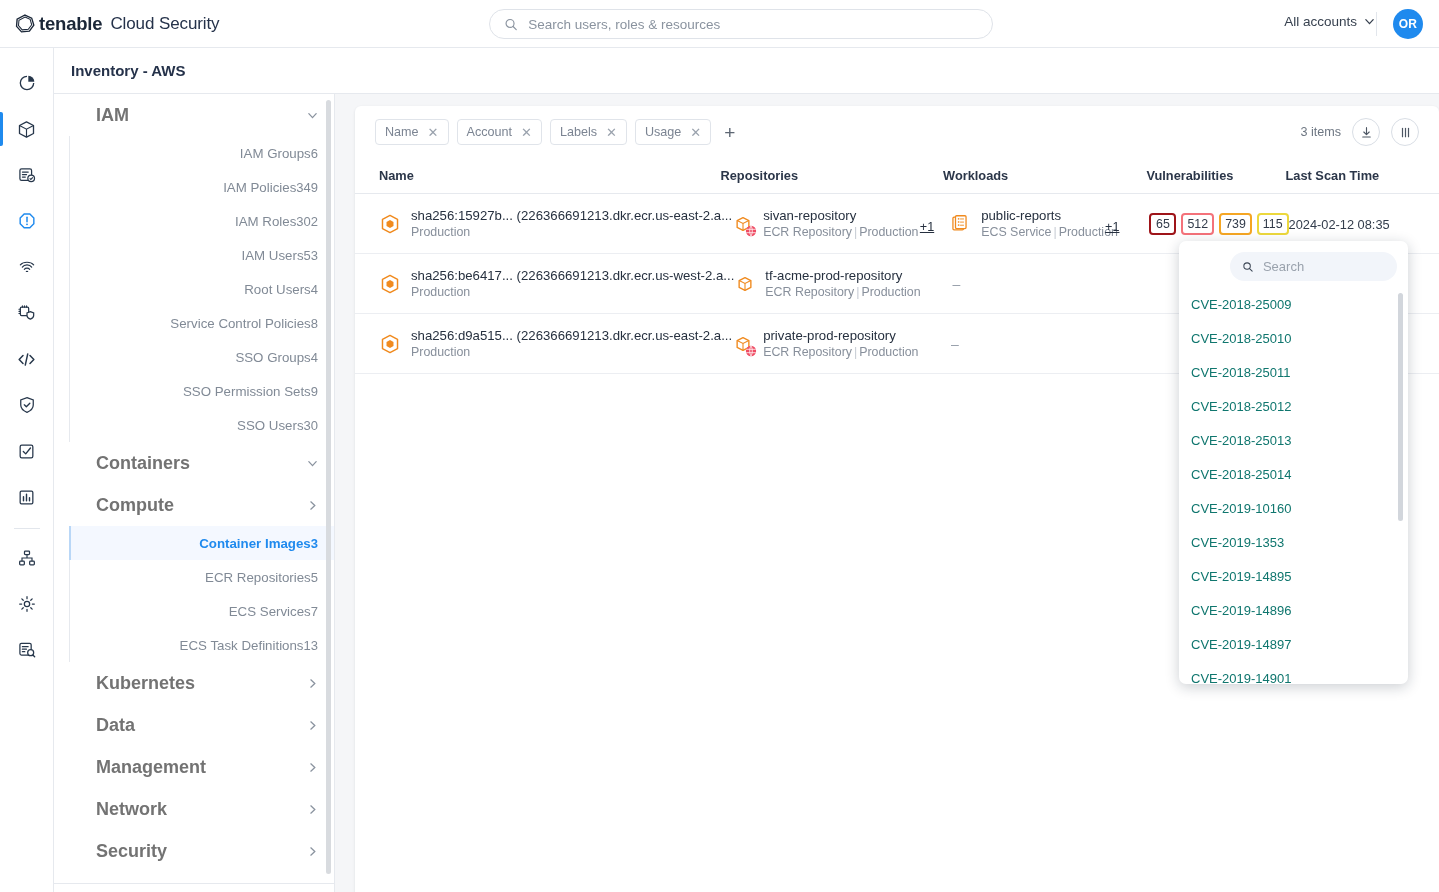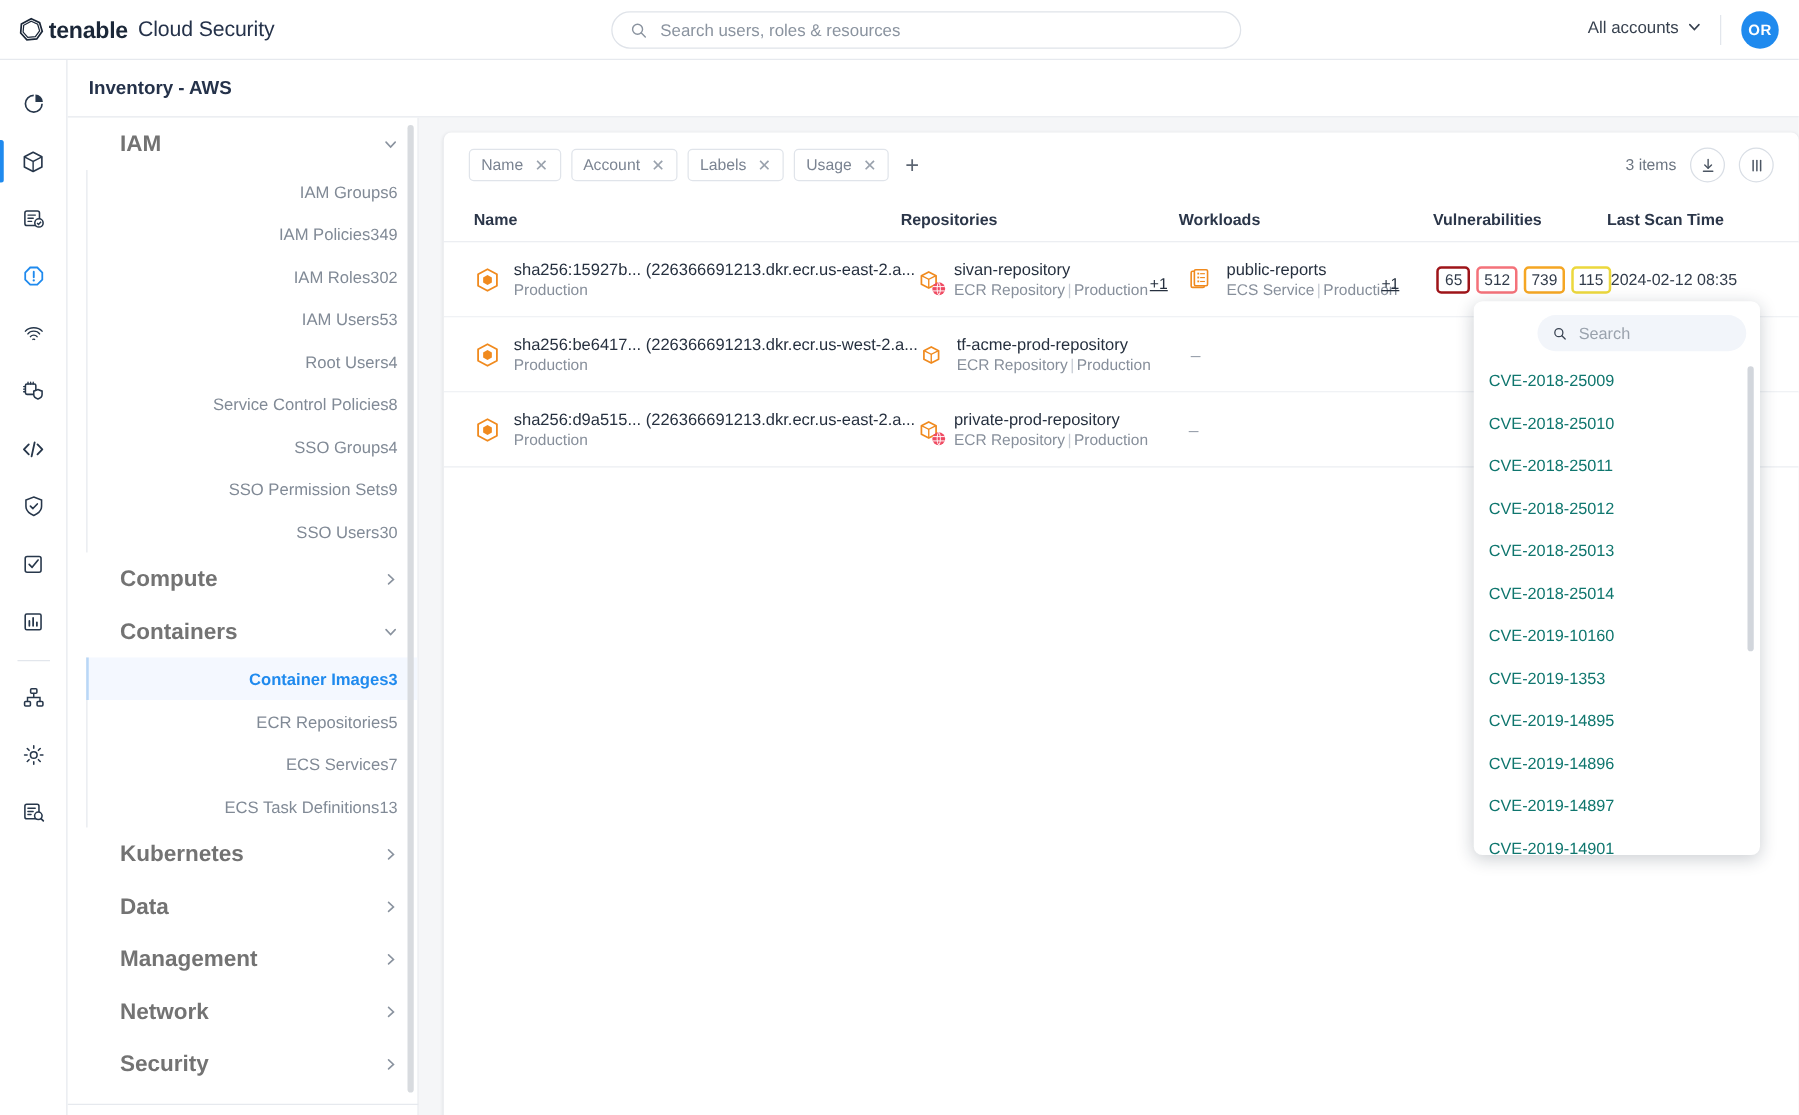--- a/index.html
+++ b/index.html
@@ -32,21 +32,21 @@
     background: #fff;
   }
   .search-wrap input {
     border: none; outline: none; font-size: 13.5px; color: #5b6472;
     background: transparent; width: 100%;
     font-family: "Liberation Sans", sans-serif;
   }
   .search-wrap input::placeholder { color: #8a939f; }
 
   .acct-select {
-    position: absolute; right: 78px; top: 14px;
+    position: absolute; right: 64px; top: 14px;
     display: flex; align-items: center; gap: 7px;
     font-size: 13.5px; color: #37414f; cursor: pointer;
   }
   .topbar-divider {
     position: absolute; right: 62px; top: 12px;
     width: 1px; height: 24px; background: #e2e6ec;
   }
   .avatar {
     position: absolute; right: 16px; top: 9px;
     width: 30px; height: 30px; border-radius: 50%;
@@ -393,29 +393,29 @@
         <div class="sb-item">
           <span class="label">SSO Permission Sets</span>
           <span class="cnt">9</span>
         </div>
         <div class="sb-item">
           <span class="label">SSO Users</span>
           <span class="cnt">30</span>
         </div>
       </div>
       <div class="sb-group">
+        <span class="label">Containers</span>
+        <svg class="chev" viewBox="0 0 12 12">
+          <polyline points="2,4 6,8.3 10,4" fill="none" stroke="#8a939f" stroke-width="1.4" stroke-linecap="round"></polyline>
+        </svg>
+      </div>
+      <div class="sb-group">
         <span class="label">Compute</span>
         <svg class="chev" viewBox="0 0 12 12">
           <polyline points="4.2,2 8.5,6 4.2,10" fill="none" stroke="#8a939f" stroke-width="1.4" stroke-linecap="round"></polyline>
-        </svg>
-      </div>
-      <div class="sb-group">
-        <span class="label">Containers</span>
-        <svg class="chev" viewBox="0 0 12 12">
-          <polyline points="2,4 6,8.3 10,4" fill="none" stroke="#8a939f" stroke-width="1.4" stroke-linecap="round"></polyline>
         </svg>
       </div>
       <div class="sb-sub">
         <div class="sb-item selected">
           <span class="label">Container Images</span>
           <span class="cnt">3</span>
         </div>
         <div class="sb-item">
           <span class="label">ECR Repositories</span>
           <span class="cnt">5</span>

